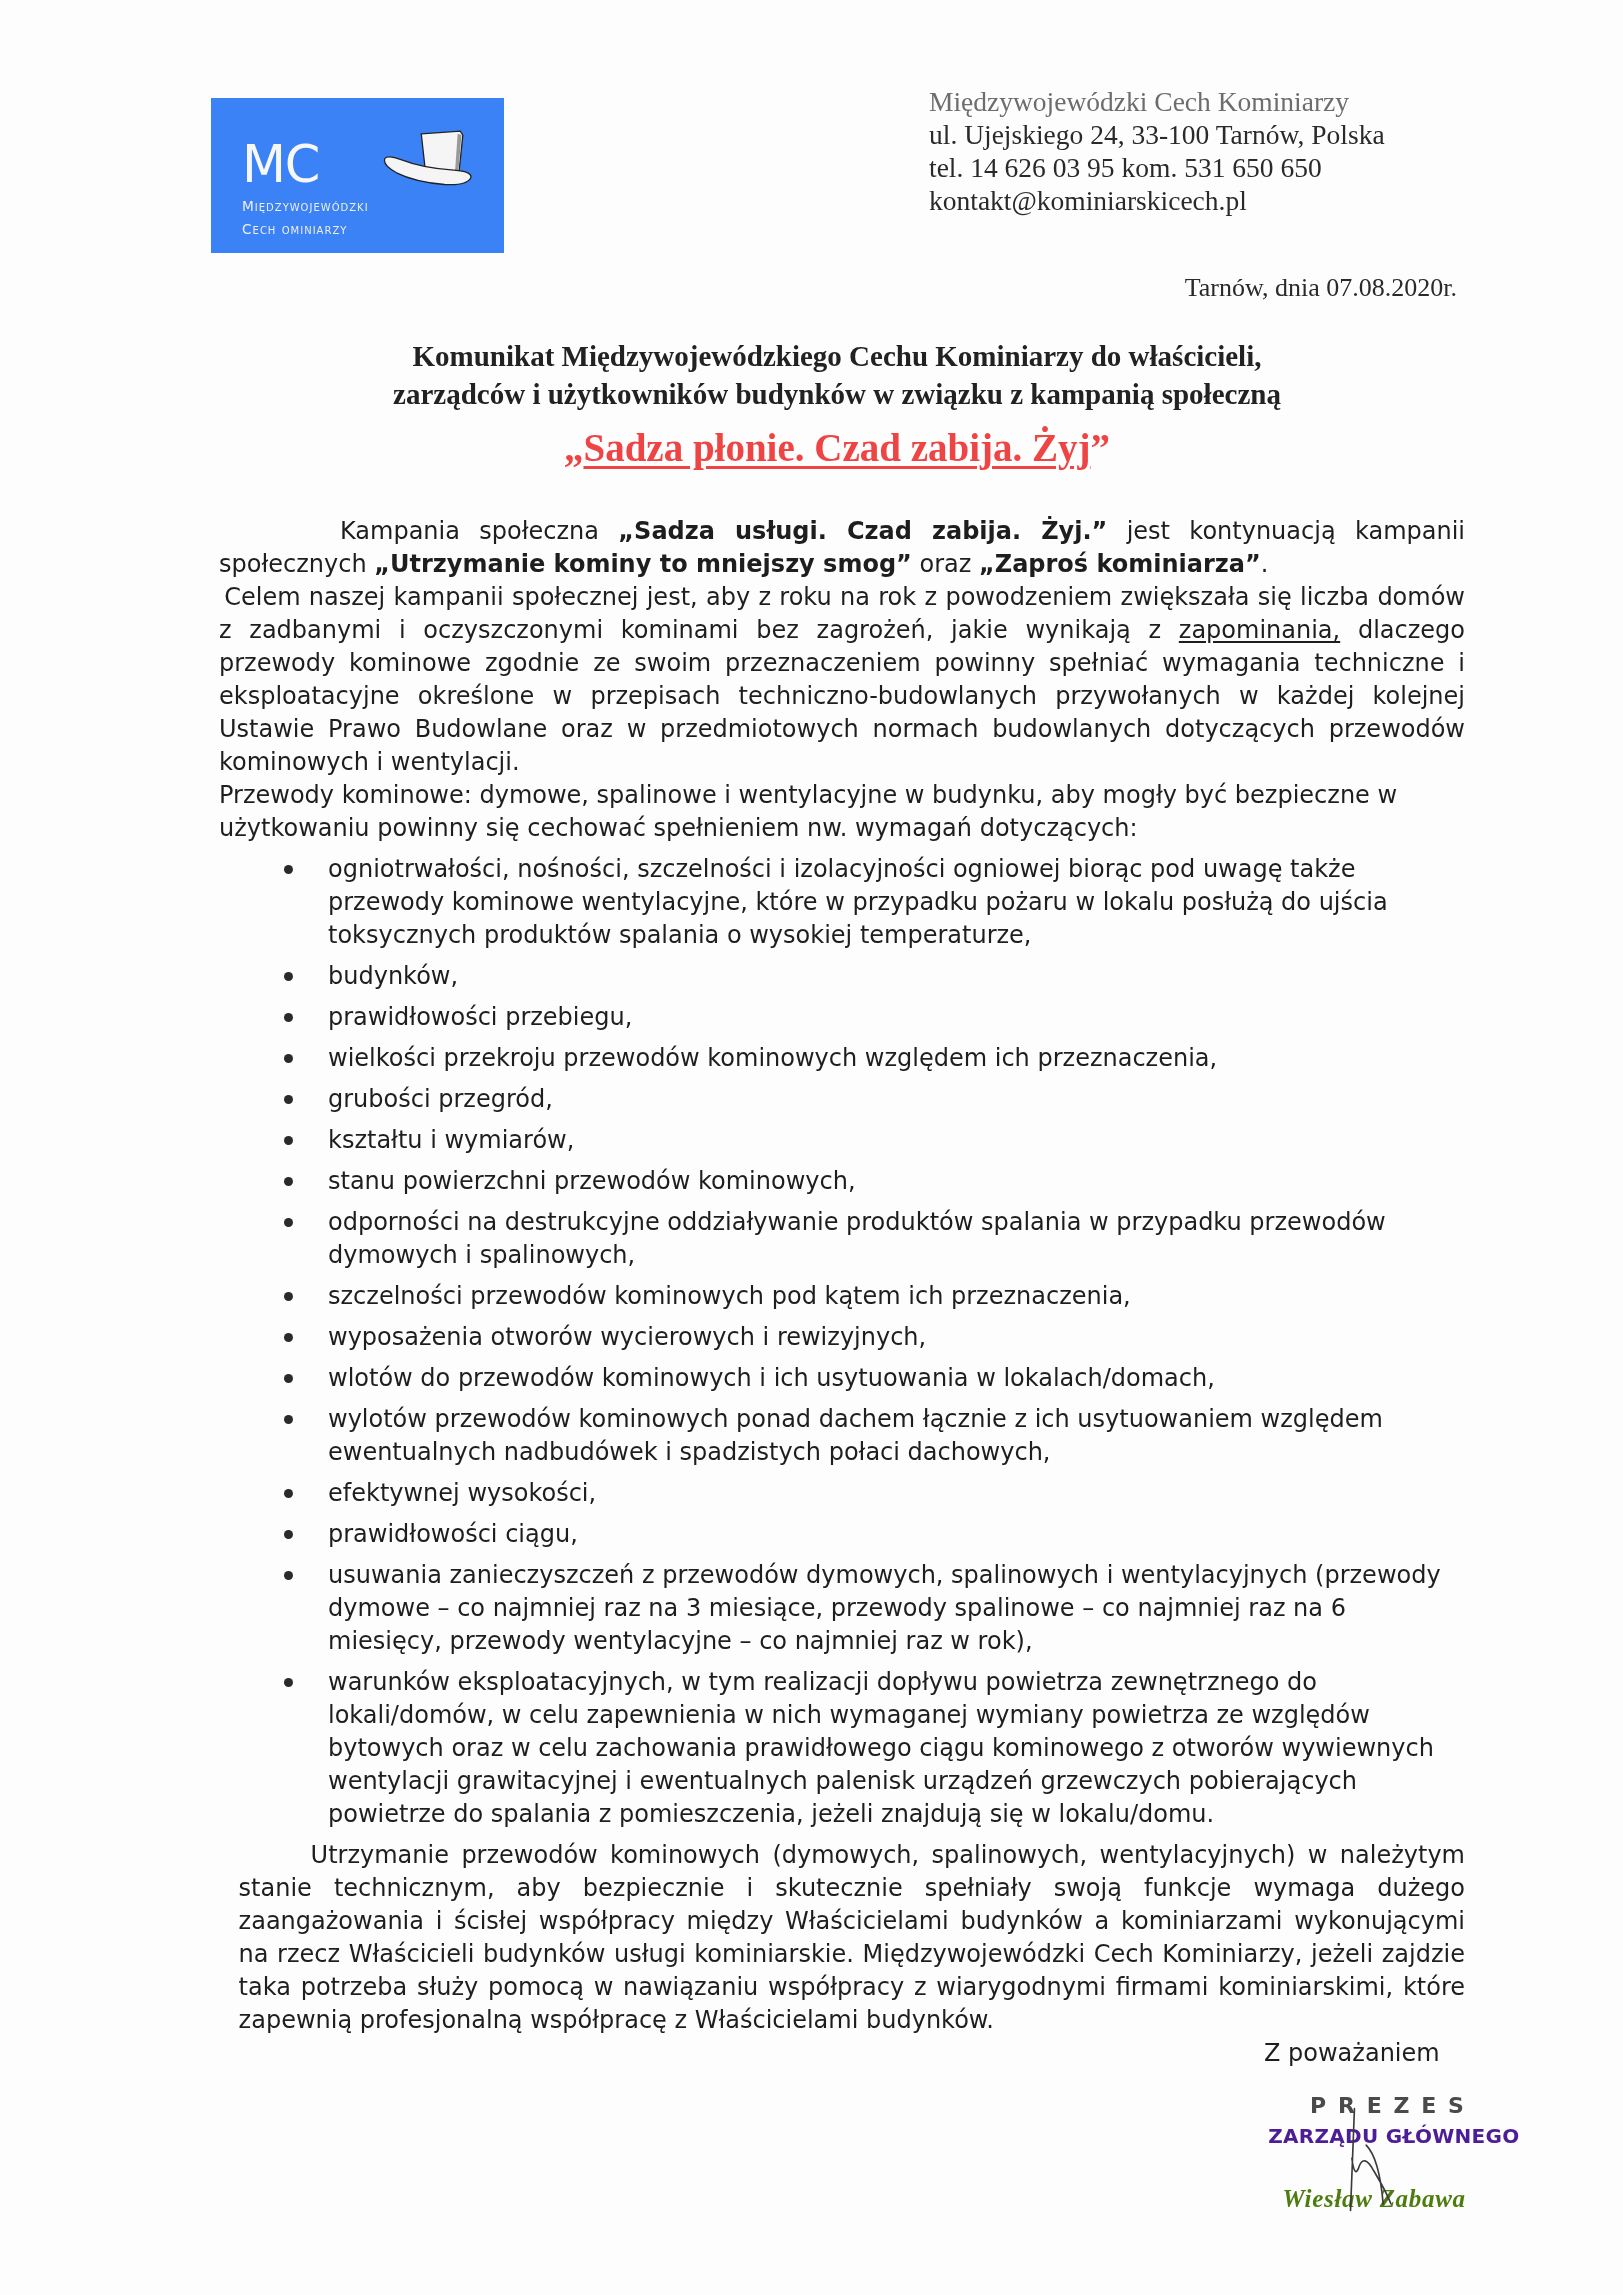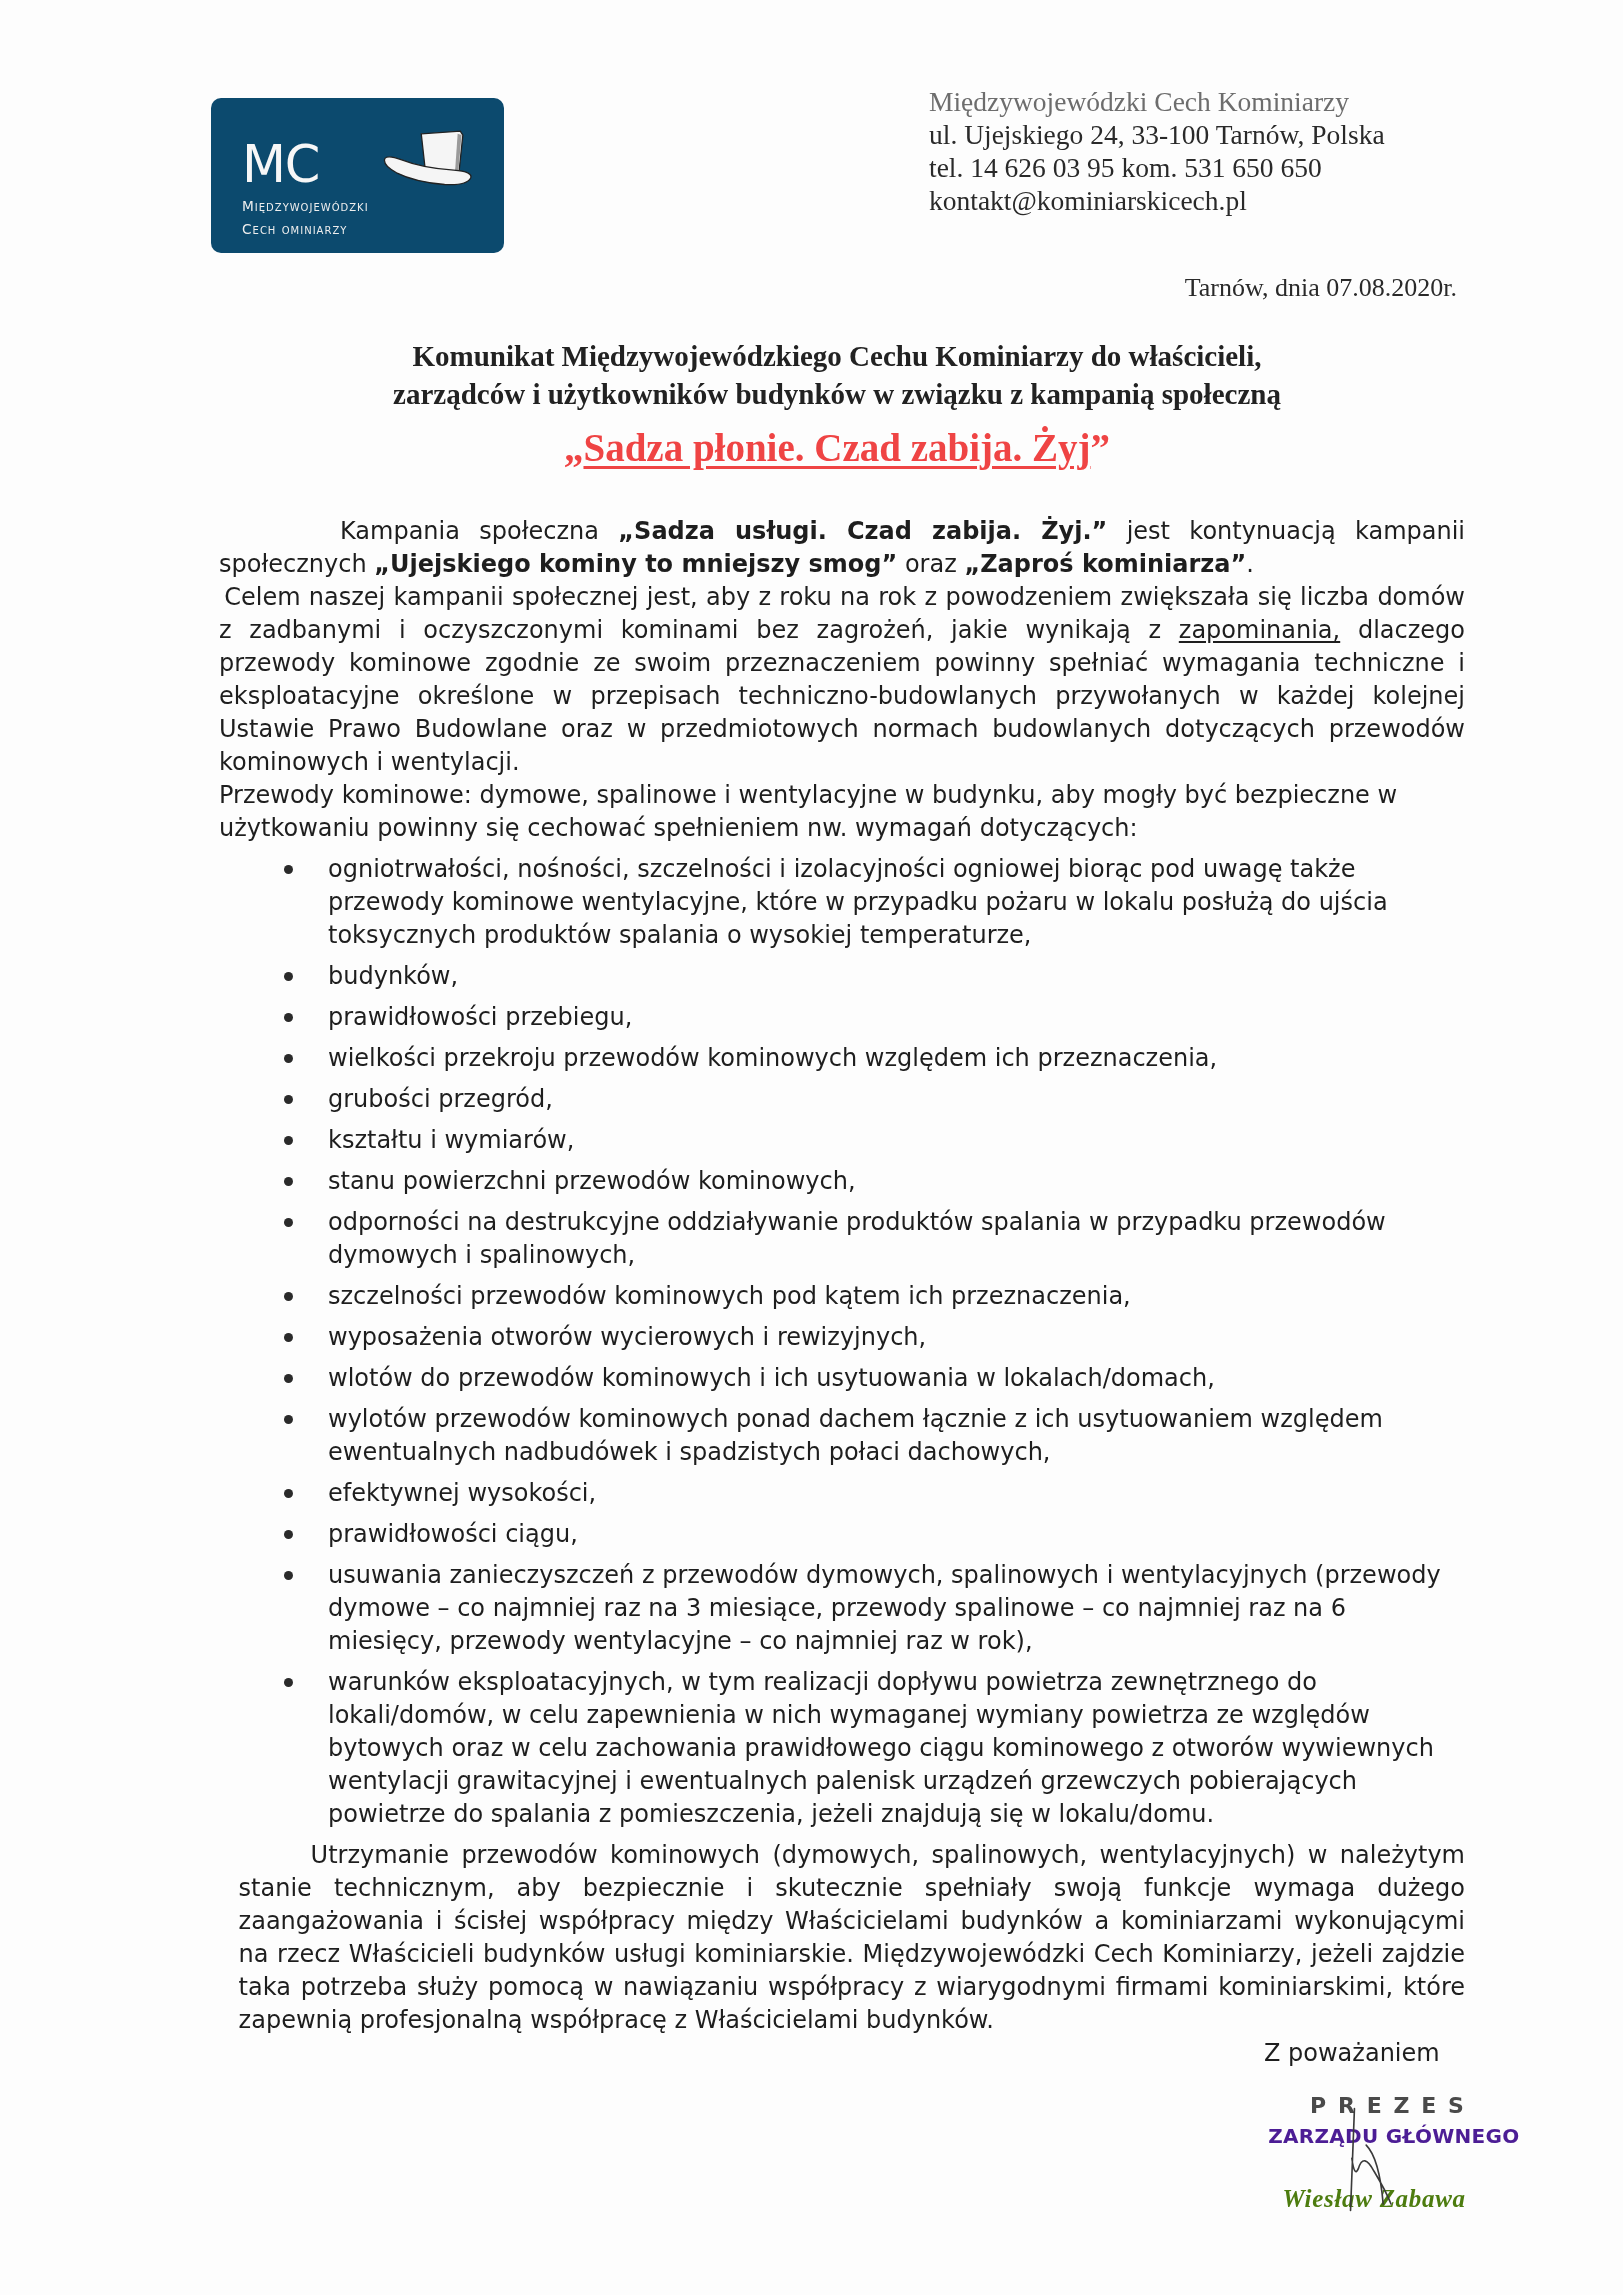--- a/index.html
+++ b/index.html
@@ -19,23 +19,22 @@
     position: absolute;
     left: 0; top: 0;
     width: 1623px; height: 2295px;
     background: #fdfdfd;
   }
   
   .logo {
     position: absolute;
     left: 211px; top: 98px;
     width: 293px; height: 155px;
-    background: #0c4a6e;
+    background: #3b82f6;
     color: #f4f4f4;
-    border-radius: 10px;
   }
   .logo-mc {
     position: absolute;
     left: 31px; top: 41px;
     font-family: "DejaVu Sans", sans-serif;
     font-size: 51px;
     font-weight: normal;
     letter-spacing: -1.3px;
     line-height: 1;
     color: #f7f7f7;
@@ -227,21 +226,21 @@
 
   <div class="date">Tarnów, dnia 07.08.2020r.</div>
 
   <div class="title">
     <div>Komunikat Międzywojewódzkiego Cechu Kominiarzy do właścicieli,</div>
     <div>zarządców i użytkowników budynków w związku z kampanią społeczną</div>
   </div>
   <div class="slogan"><span>„</span><span class="u">Sadza płonie. Czad zabija. Żyj</span><span>”</span></div>
 
   <div class="body-text">
-    <p class="p1"><span>Kampania społeczna </span><span class="b">„Sadza usługi. Czad zabija. Żyj.”</span><span> jest kontynuacją kampanii społecznych </span><span class="b">„Ujejskiego kominy to mniejszy smog”</span><span> oraz </span><span class="b">„Zaproś kominiarza”</span><span>.</span></p>
+    <p class="p1"><span>Kampania społeczna </span><span class="b">„Sadza usługi. Czad zabija. Żyj.”</span><span> jest kontynuacją kampanii społecznych </span><span class="b">„Utrzymanie kominy to mniejszy smog”</span><span> oraz </span><span class="b">„Zaproś kominiarza”</span><span>.</span></p>
 
     <p class="p2"><span>Celem naszej kampanii społecznej jest, aby z roku na rok z powodzeniem zwiększała się liczba domów z zadbanymi i oczyszczonymi kominami bez zagrożeń, jakie wynikają z </span><span class="ul">zapominania,</span><span> dlaczego przewody kominowe zgodnie ze swoim przeznaczeniem powinny spełniać wymagania techniczne i eksploatacyjne określone w przepisach techniczno-budowlanych przywołanych w każdej kolejnej Ustawie Prawo Budowlane oraz w przedmiotowych normach budowlanych dotyczących przewodów kominowych i wentylacji.</span></p>
     <p style="text-align:left">Przewody kominowe: dymowe, spalinowe i wentylacyjne w budynku, aby mogły być bezpieczne w użytkowaniu powinny się cechować spełnieniem nw. wymagań dotyczących:</p>
 
     <ul class="bullets">
       <li><span class="dot"></span><span>ogniotrwałości, nośności, szczelności i izolacyjności ogniowej biorąc pod uwagę także przewody kominowe wentylacyjne, które w przypadku pożaru w lokalu posłużą do ujścia toksycznych produktów spalania o wysokiej temperaturze,</span></li>
       <li><span class="dot"></span><span>budynków,</span></li>
       <li><span class="dot"></span><span>prawidłowości przebiegu,</span></li>
       <li><span class="dot"></span><span>wielkości przekroju przewodów kominowych względem ich przeznaczenia,</span></li>
       <li><span class="dot"></span><span>grubości przegród,</span></li>

